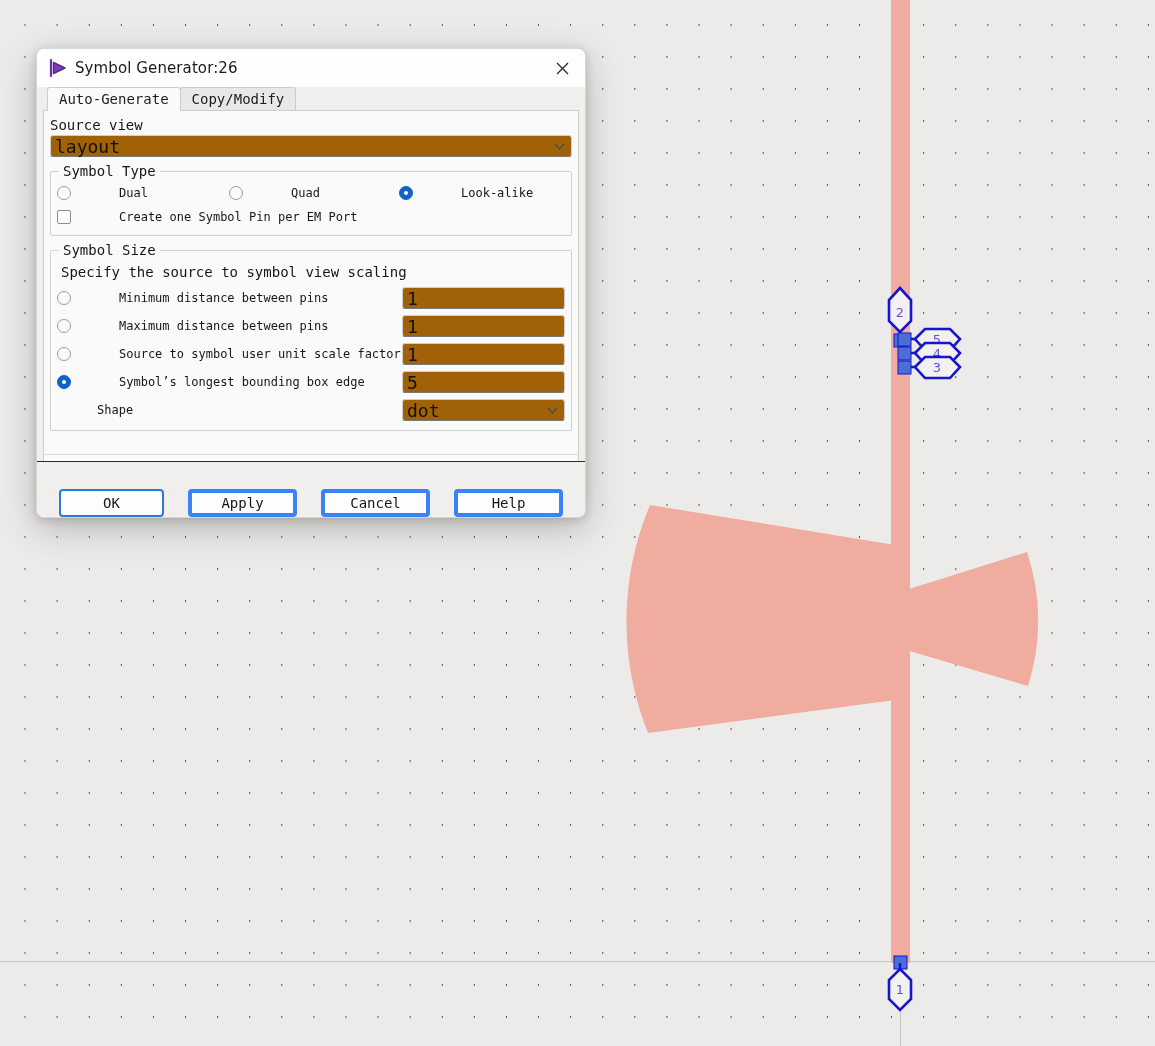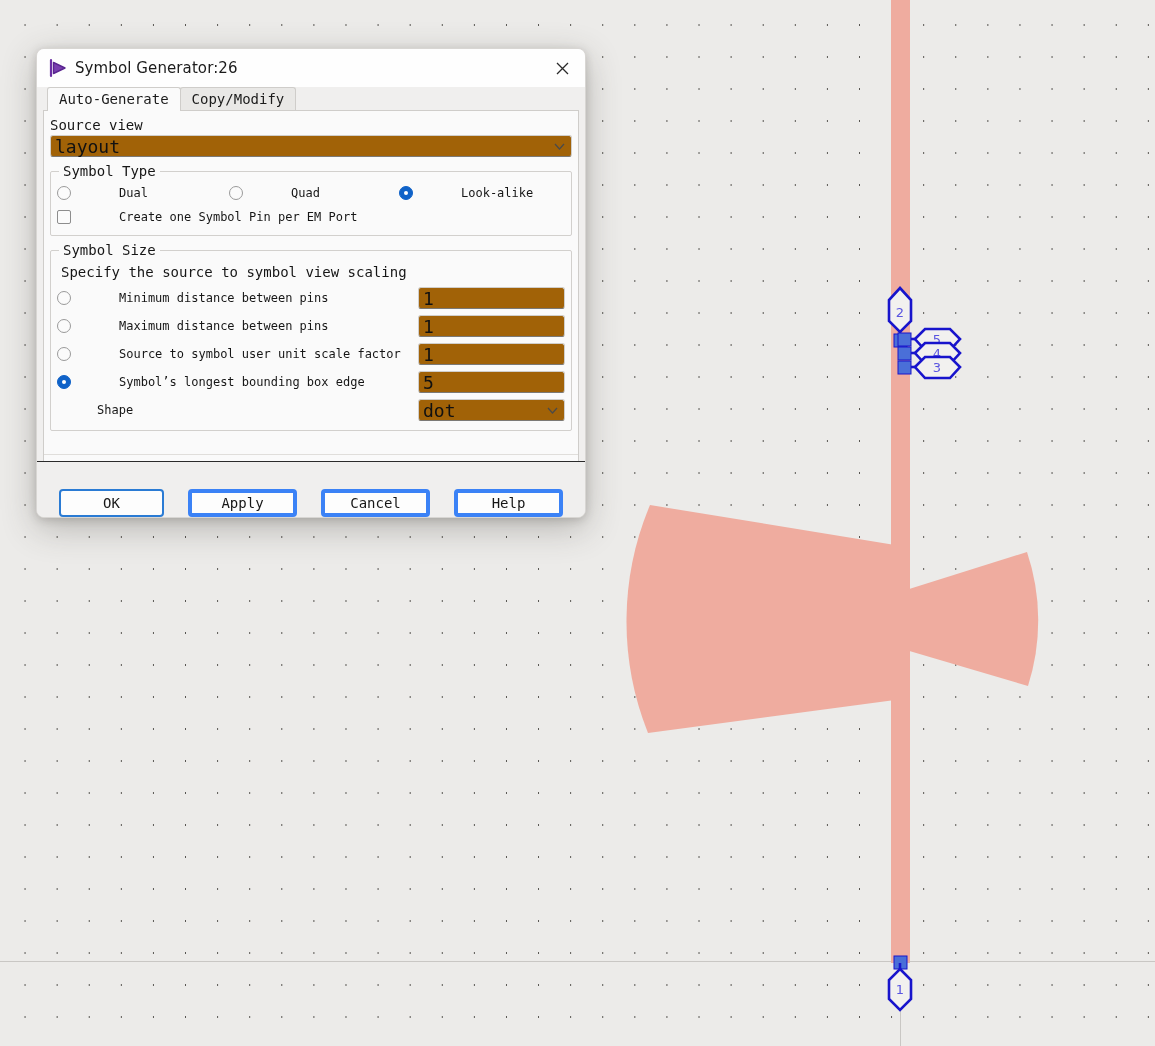--- a/index.html
+++ b/index.html
@@ -197,21 +197,20 @@
     font-family: "DejaVu Sans Mono", monospace;
     color: #161616;
     white-space: nowrap;
     padding-left: 40px;
   }
 
   .size-row {
     display: flex;
     align-items: center;
     height: 28px;
-    gap: 16px;
   }
   .size-row .left { display: flex; align-items: center; width: 345px; }
   .size-row .field { flex: 1 1 auto; }
 
   .status-strip {
     position: absolute;
     left: 0; right: 0; bottom: 0;
     height: 26px;
     line-height: 26px;
     padding-left: 6px;

